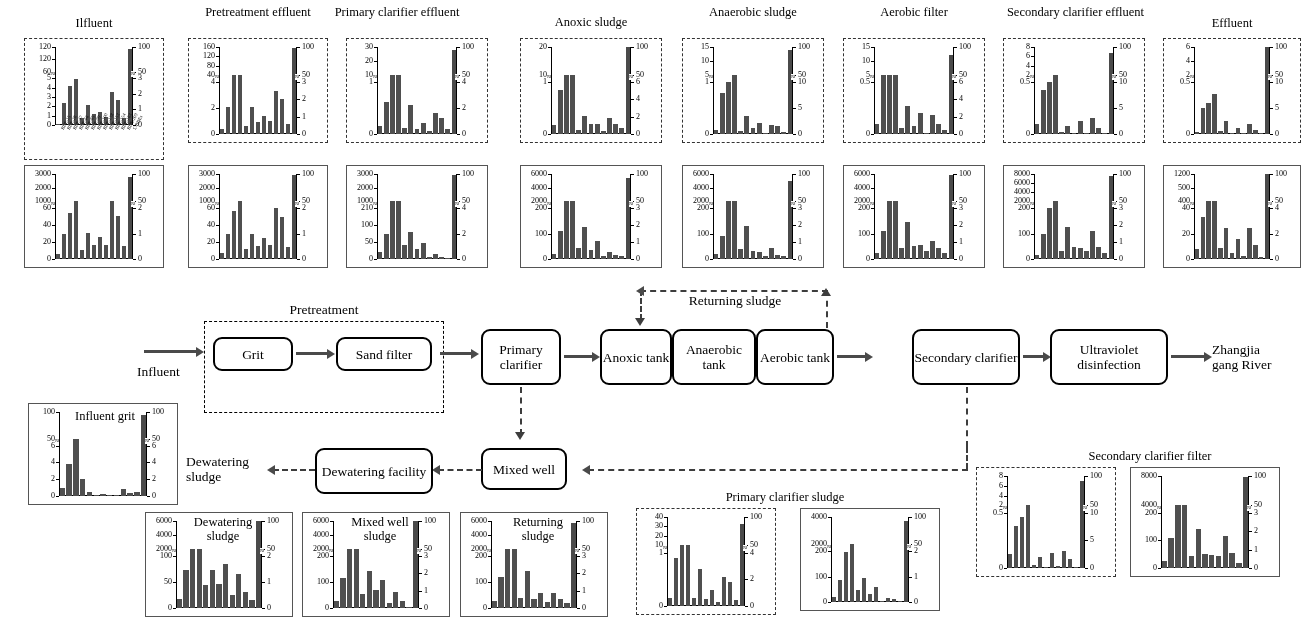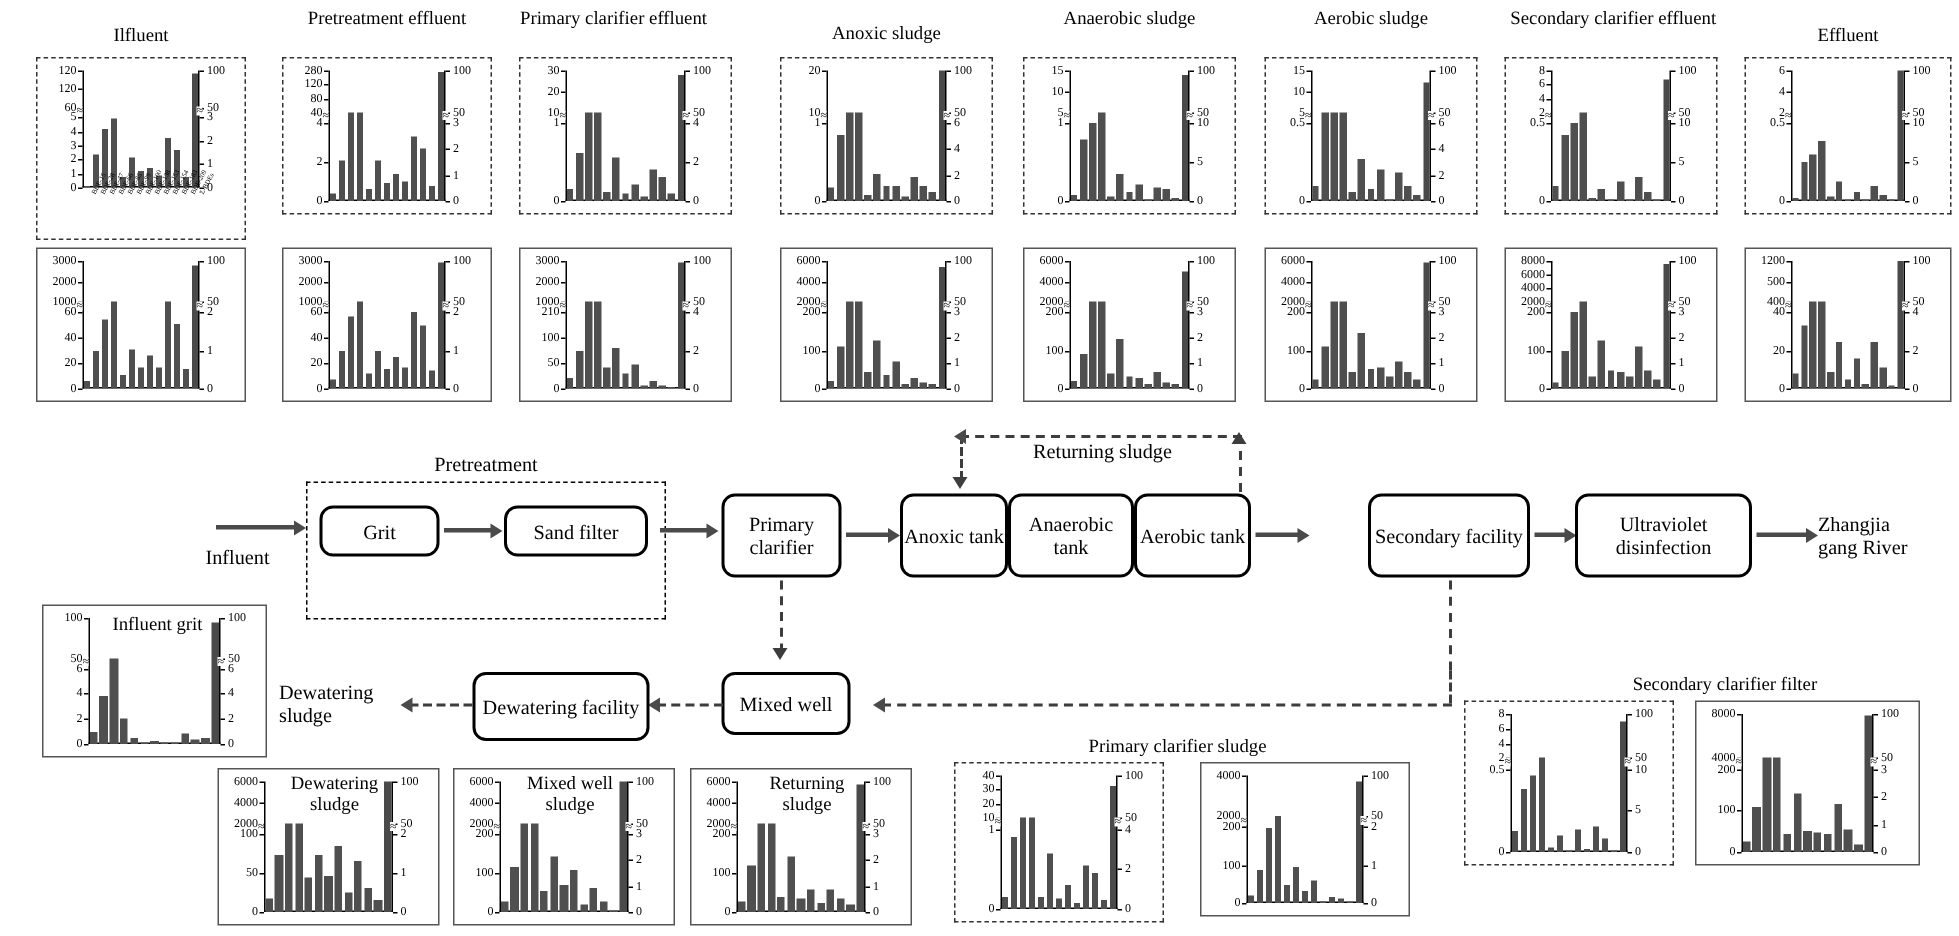--- a/index.html
+++ b/index.html
@@ -146,21 +146,21 @@
     <div class="tick" style="top: 64.9px; right: 112px; text-align: right;">2</div>
     <div class="tk" style="top: 68.9px; left: 27px;"></div>
     <div class="tick" style="top: 38.8px; right: 112px; text-align: right;">4</div>
     <div class="tk" style="top: 42.8px; left: 27px;"></div>
     <div class="tick" style="top: 31.84px; right: 112px; text-align: right;">40</div>
     <div class="tk" style="top: 35.84px; left: 27px;"></div>
     <div class="tick" style="top: 22.56px; right: 112px; text-align: right;">80</div>
     <div class="tk" style="top: 26.56px; left: 27px;"></div>
     <div class="tick" style="top: 13.28px; right: 112px; text-align: right;">120</div>
     <div class="tk" style="top: 17.28px; left: 27px;"></div>
-    <div class="tick" style="top: 4px; right: 112px; text-align: right;">280</div>
+    <div class="tick" style="top: 4px; right: 112px; text-align: right;">160</div>
     <div class="tk" style="top: 8px; left: 27px;"></div>
     <div class="tick" style="top: 91px; left: 113px;">0</div>
     <div class="tkR" style="top: 95px; left: 108px;"></div>
     <div class="tick" style="top: 73.6px; left: 113px;">1</div>
     <div class="tkR" style="top: 77.6px; left: 108px;"></div>
     <div class="tick" style="top: 56.2px; left: 113px;">2</div>
     <div class="tkR" style="top: 60.2px; left: 108px;"></div>
     <div class="tick" style="top: 38.8px; left: 113px;">3</div>
     <div class="tkR" style="top: 42.8px; left: 108px;"></div>
     <div class="tick" style="top: 31.84px; left: 113px;">50</div>
@@ -210,21 +210,21 @@
     <div class="tkR" style="top: 68.9px; left: 110px;"></div>
     <div class="tick" style="top: 38.8px; left: 115px;">4</div>
     <div class="tkR" style="top: 42.8px; left: 110px;"></div>
     <div class="tick" style="top: 31.84px; left: 115px;">50</div>
     <div class="tkR" style="top: 35.84px; left: 110px;"></div>
     <div class="tick" style="top: 4px; left: 115px;">100</div>
     <div class="tkR" style="top: 8px; left: 110px;"></div>
     <div class="brk" style="left: 26px; top: 35.32px; background: rgb(255, 255, 255);">≈</div>
     <div class="brk" style="left: 108px; top: 35.32px; background: rgb(255, 255, 255);">≈</div>
   </div>
-<div class="panel-title" style="left:332px;top:6px;width:154px;">Primary clarifier
+<div class="panel-title" style="left:320px;top:6px;width:154px;">Primary clarifier
 effluent</div>
 
 <div class="panel dashed" style="left:520px;top:38px;width:142px;height:105px;">
     <div class="plot" style="left: 30px; top: 8px; width: 80px; height: 87px;">
       <div class="axisline" style="left: 0px; bottom: 0px; width: 100%; height: 1.2px;"></div>
       <div class="axisline" style="left: 0px; top: 0px; bottom: 0px; width: 1.2px;"></div>
       <div class="axisline" style="right: 0px; top: 0px; bottom: 0px; width: 1.2px;"></div>
       <div class="bars">
         <div class="bar" title="BDE-15: 0.18" style="height: 9.396px;"></div>
         <div class="bar" title="BDE-28: 0.85" style="height: 44.37px;"></div>
@@ -353,21 +353,21 @@
     <div class="tick" style="top: 38.8px; left: 115px;">6</div>
     <div class="tkR" style="top: 42.8px; left: 110px;"></div>
     <div class="tick" style="top: 31.84px; left: 115px;">50</div>
     <div class="tkR" style="top: 35.84px; left: 110px;"></div>
     <div class="tick" style="top: 4px; left: 115px;">100</div>
     <div class="tkR" style="top: 8px; left: 110px;"></div>
     <div class="brk" style="left: 26px; top: 35.32px; background: rgb(255, 255, 255);">≈</div>
     <div class="brk" style="left: 108px; top: 35.32px; background: rgb(255, 255, 255);">≈</div>
   </div>
 <div class="panel-title" style="left:843px;top:6px;width:142px;">Aerobic
-sludge</div>
+filter</div>
 
 <div class="panel dashed" style="left:1003px;top:38px;width:142px;height:105px;">
     <div class="plot" style="left: 30px; top: 8px; width: 80px; height: 87px;">
       <div class="axisline" style="left: 0px; bottom: 0px; width: 100%; height: 1.2px;"></div>
       <div class="axisline" style="left: 0px; top: 0px; bottom: 0px; width: 1.2px;"></div>
       <div class="axisline" style="right: 0px; top: 0px; bottom: 0px; width: 1.2px;"></div>
       <div class="bars">
         <div class="bar" title="BDE-15: 0.1" style="height: 10.44px;"></div>
         <div class="bar" title="BDE-28: 0.42" style="height: 43.848px;"></div>
         <div class="bar" title="BDE-47: 0.5" style="height: 52.2px;"></div>
@@ -866,21 +866,21 @@
 tank</div>
 <div class="fbox" style="left:672px;top:329px;width:84px;height:56px;">Anaerobic
 tank</div>
 <div class="fbox" style="left:756px;top:329px;width:78px;height:56px;">Aerobic
 tank</div>
 
 <div class="arrow h" style="left:837px;top:355px;width:30px;"></div>
 <div class="ah" style="left:865px;top:351.5px;"></div>
 
 <div class="fbox" style="left:912px;top:329px;width:108px;height:56px;">Secondary
-facility</div>
+clarifier</div>
 <div class="arrow h" style="left:1023px;top:355px;width:22px;"></div>
 <div class="ah" style="left:1043px;top:351.5px;"></div>
 
 <div class="fbox" style="left:1050px;top:329px;width:118px;height:56px;">Ultraviolet
 disinfection</div>
 <div class="arrow h" style="left:1171px;top:355px;width:35px;"></div>
 <div class="ah" style="left:1204px;top:351.5px;"></div>
 <div class="flabel" style="left:1212px;top:342px;width:88px;text-align:left;white-space:pre-line;">Zhangjia
 gang River</div>
 

